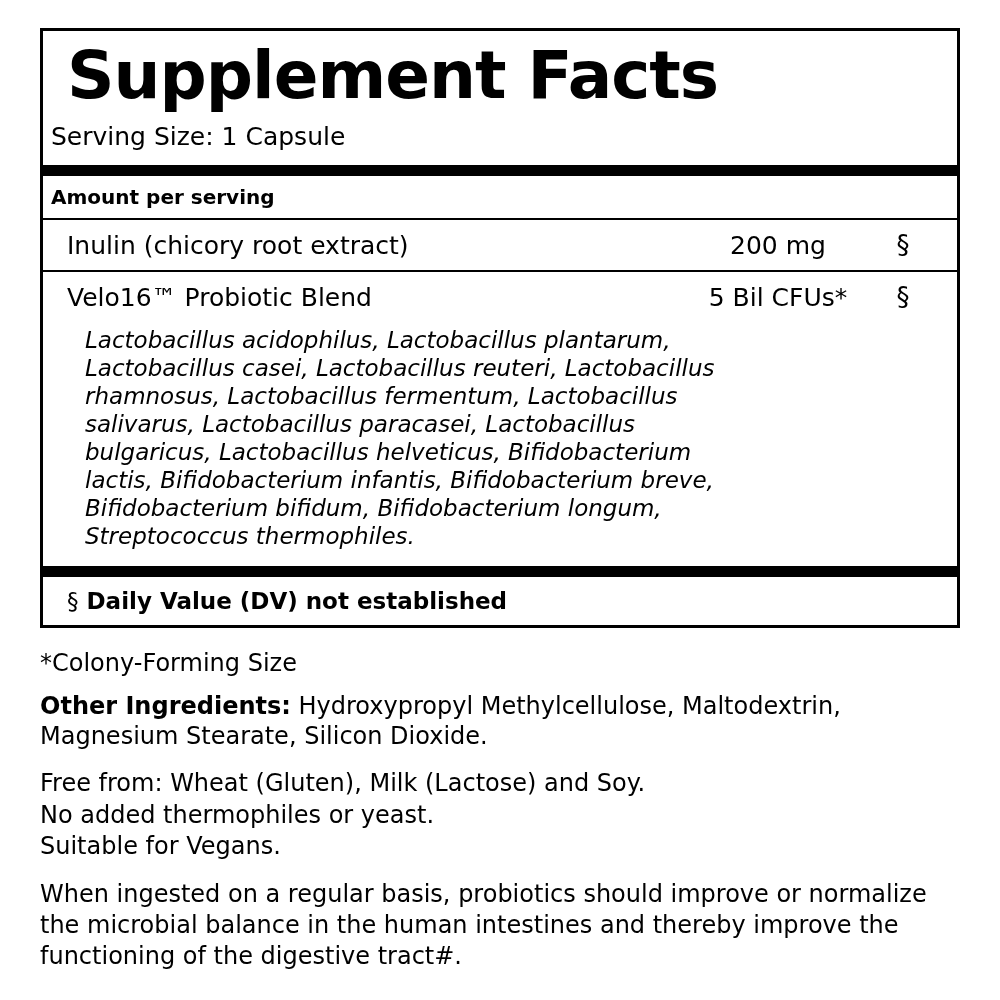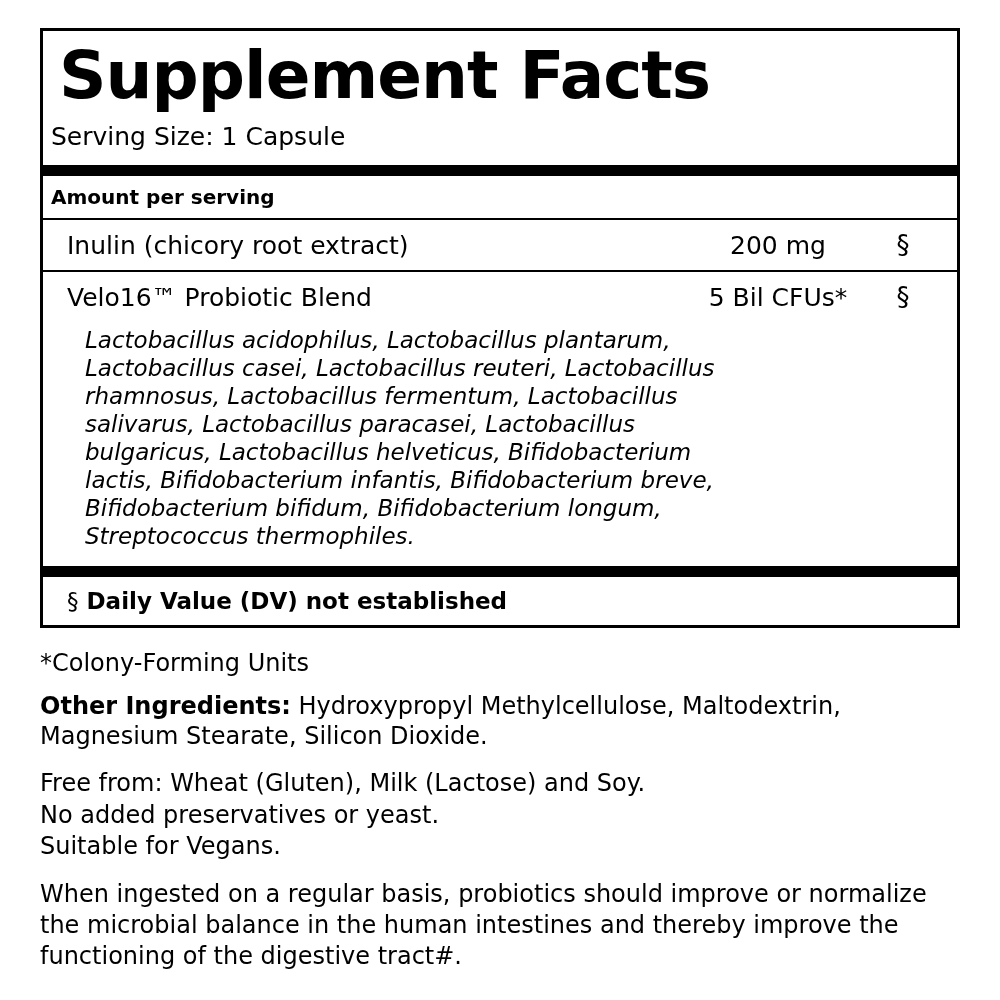--- a/index.html
+++ b/index.html
@@ -30,21 +30,21 @@
     width: 920px;
     margin: 0 auto;
     background: #fff;
   }
 
   .panel-title {
     font-size: 66px;
     font-weight: 700;
     line-height: 1.0;
     letter-spacing: -1px;
-    padding: 12px 24px 4px 16px;
+    padding: 12px 24px 4px 24px;
   }
 
   .serving-size {
     font-size: 25px;
     font-weight: 400;
     padding: 10px 24px 14px 8px;
     line-height: 1.1;
   }
 
   .rule-thick {
@@ -168,30 +168,30 @@
 
     <div class="dv-note">
       <span class="sym">§</span>
       <span>Daily Value (DV) not established</span>
     </div>
 
   </div>
 
   <div class="below">
 
-    <div class="cfu-note">*Colony-Forming Units</div>
+    <div class="cfu-note">*Colony-Forming Size</div>
 
     <div class="other-ingredients">
       <b>Other Ingredients:</b>
       <span>Hydroxypropyl Methylcellulose, Maltodextrin, Magnesium Stearate, Silicon Dioxide.</span>
     </div>
 
     <div class="free-from">
       <div>Free from: Wheat (Gluten), Milk (Lactose) and Soy.</div>
-      <div>No added preservatives or yeast.</div>
+      <div>No added thermophiles or yeast.</div>
       <div>Suitable for Vegans.</div>
     </div>
 
     <div class="closing">When ingested on a regular basis, probiotics should improve or normalize the microbial balance in the human intestines and thereby improve the functioning of the digestive tract#.</div>
 
   </div>
 
 </div>
 
 </body></html>

